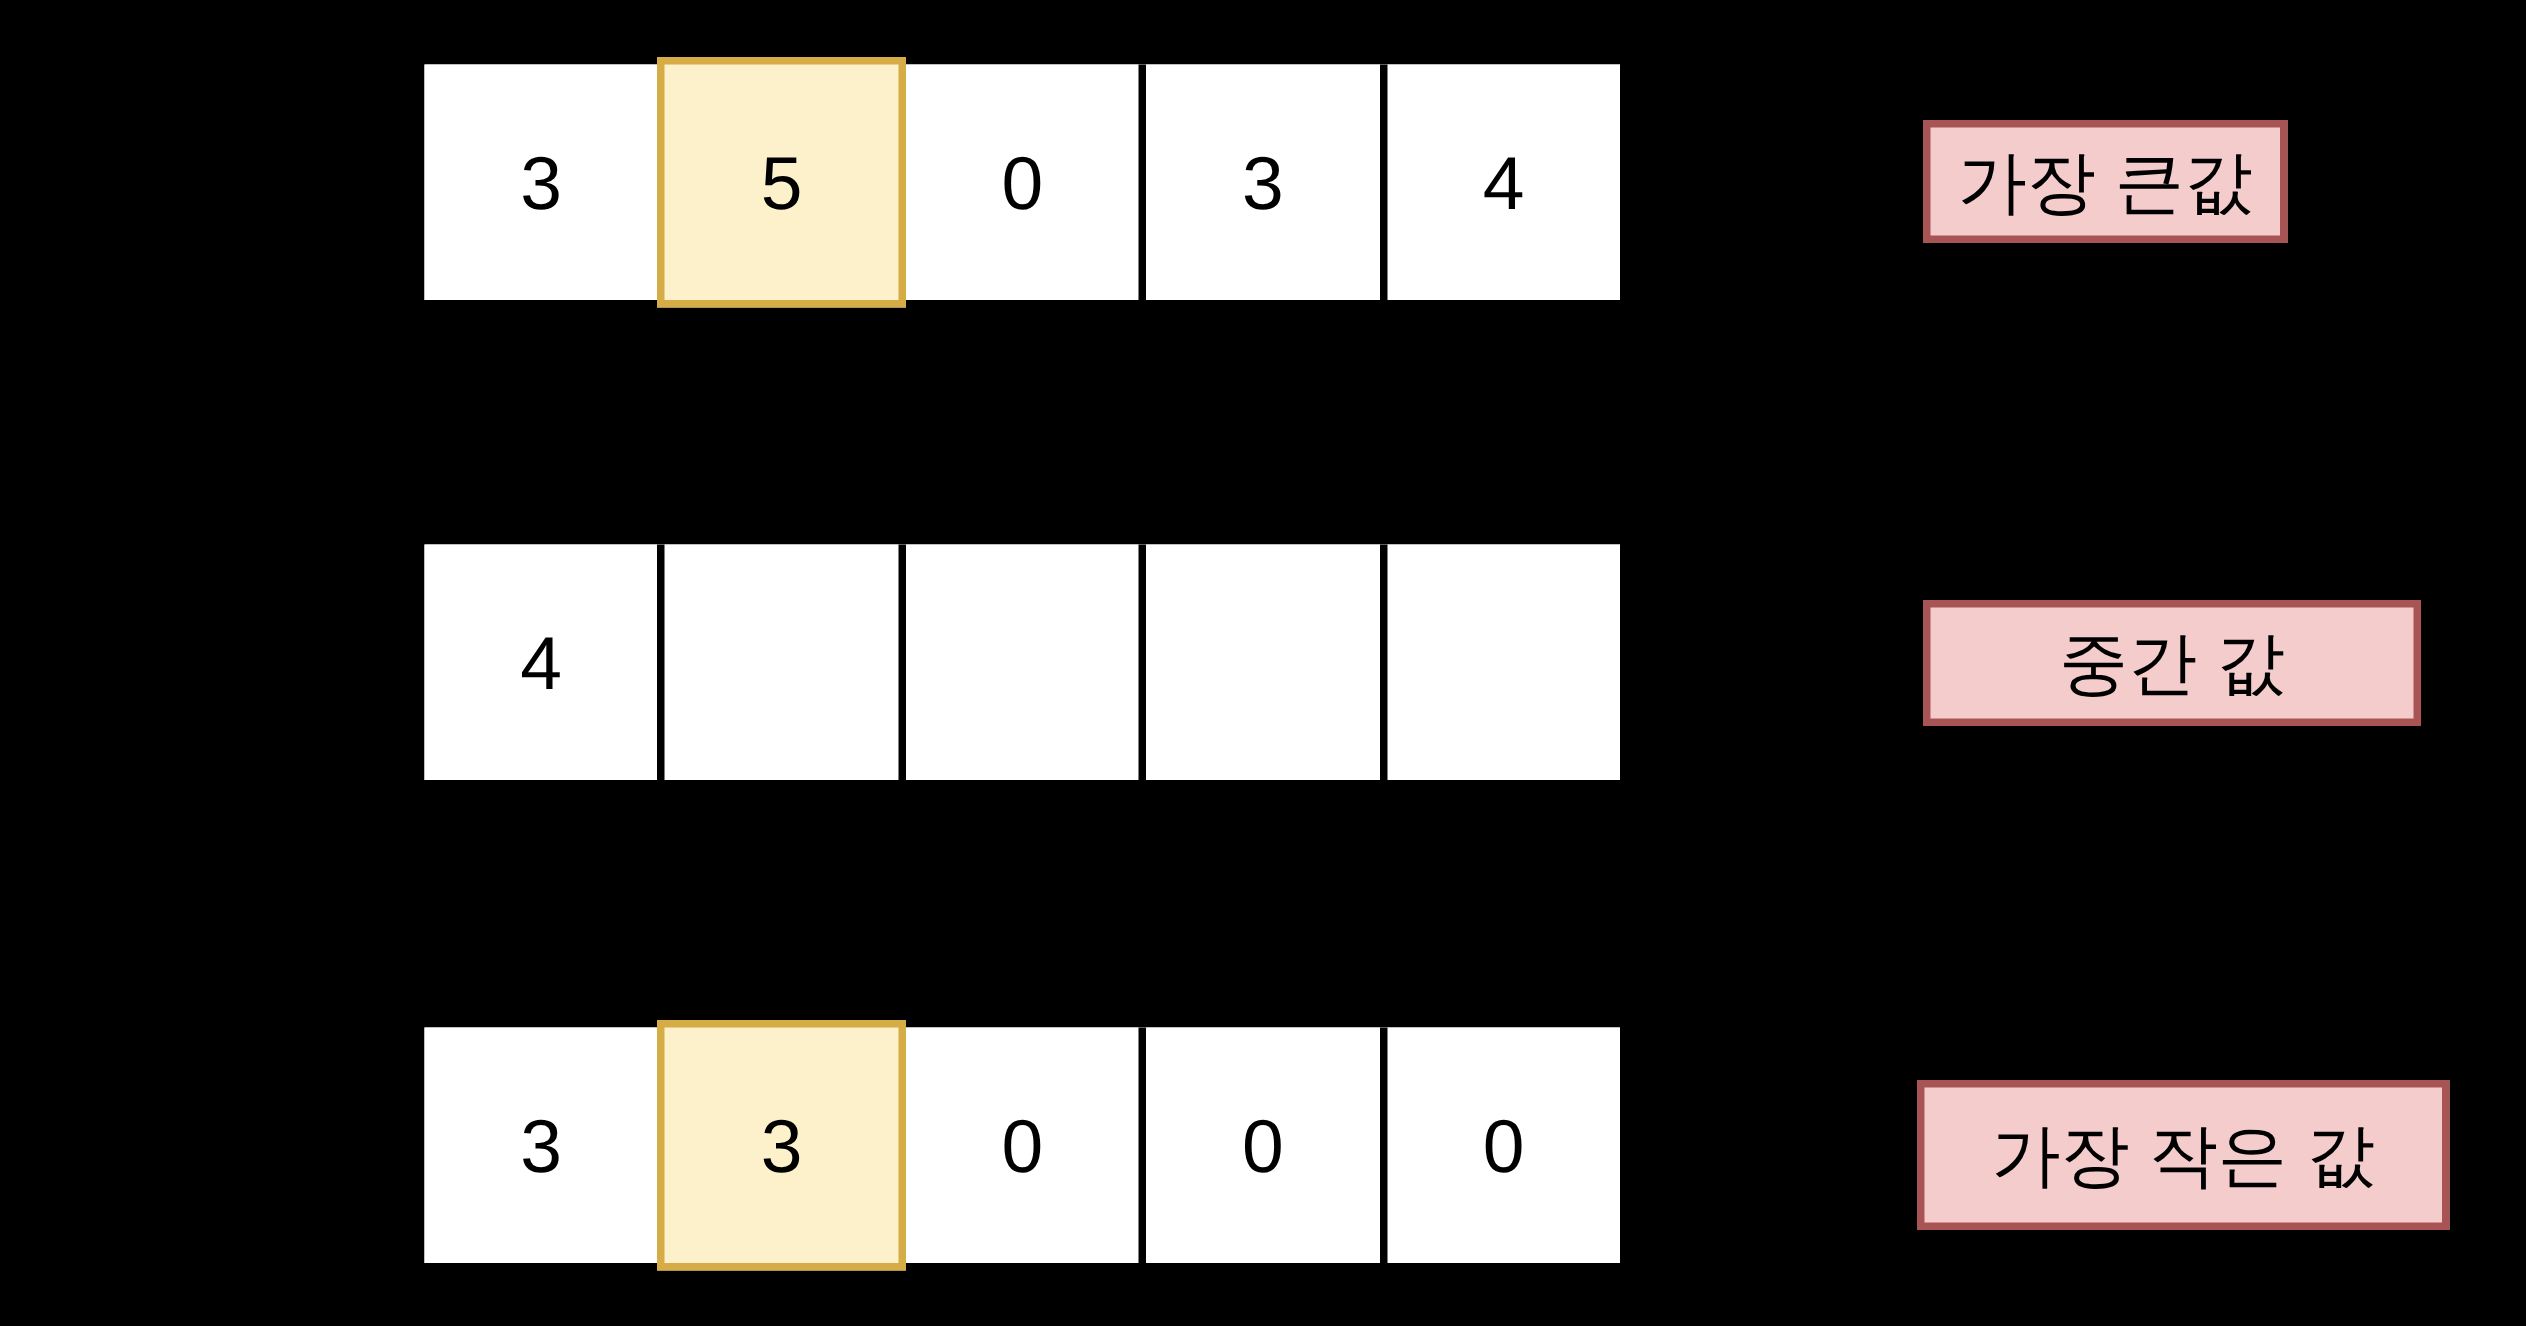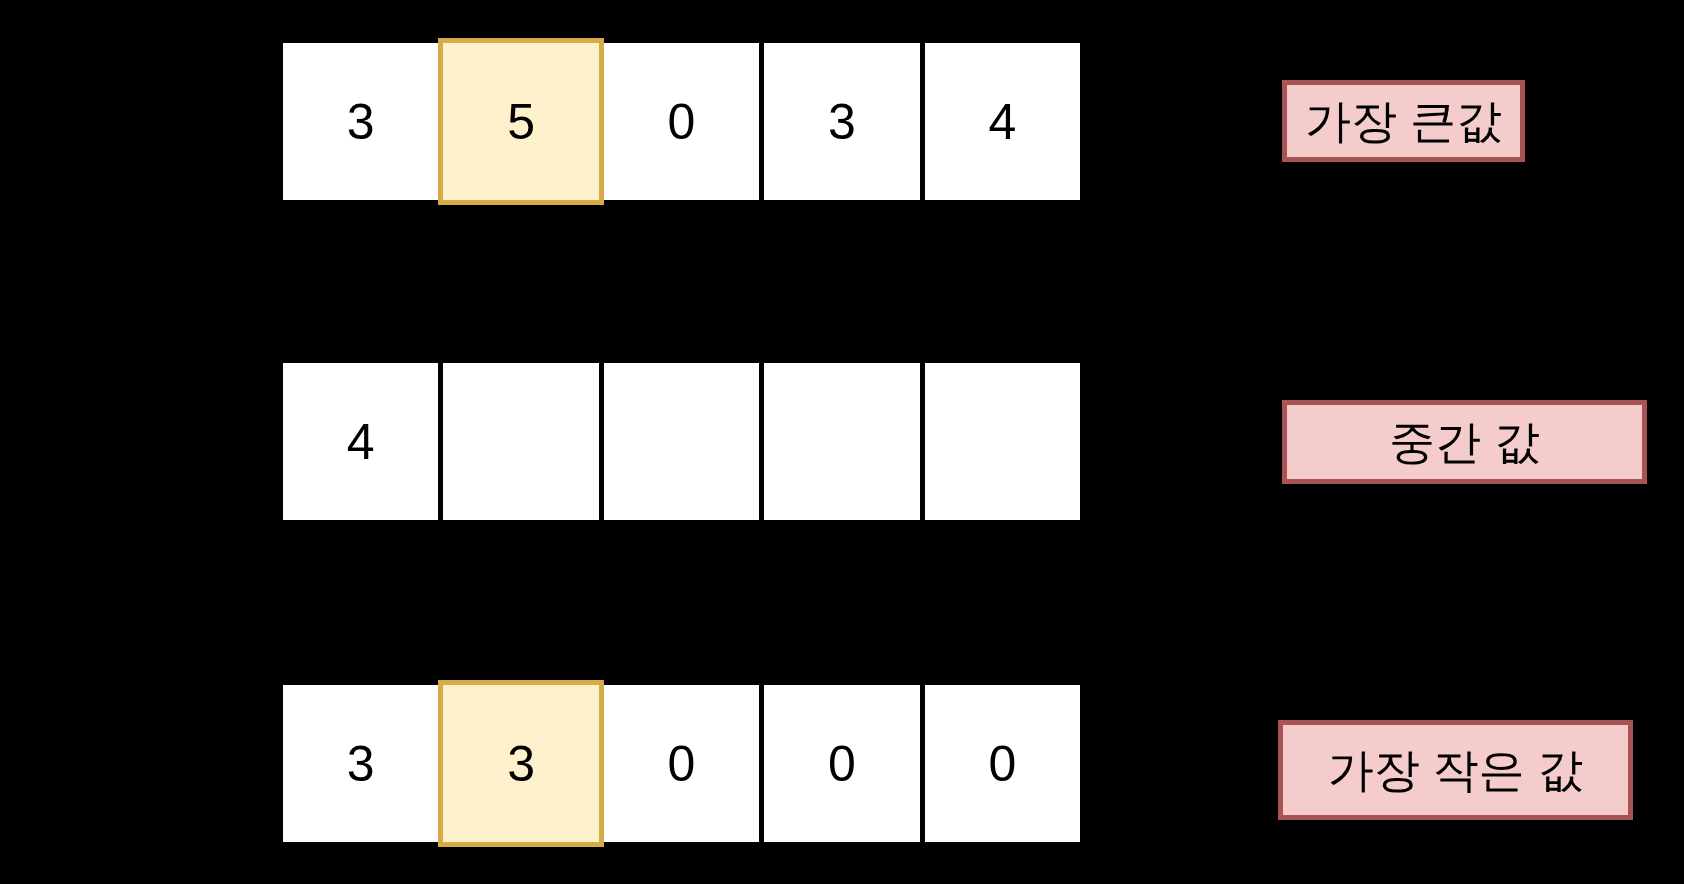--- a/index.html
+++ b/index.html
@@ -50,21 +50,21 @@
     justify-content: center;
     background: #f5cccc;
     border: 5px solid #a85454;
     box-sizing: border-box;
     color: #000000;
     font-size: 46px;
     line-height: 1;
     white-space: nowrap;
   }
   #label-max    { left: 1282px; top: 80px;  width: 243px; height: 82px; }
-  #label-middle { left: 1282px; top: 400px; width: 365px; height: 84px; }
+  #label-middle { left: 1282px; top: 400px; width: 332px; height: 84px; }
   #label-min    { left: 1278px; top: 720px; width: 355px; height: 100px; }
 </style>
 </head>
 <body>
 
 <div id="canvas">
 
   <div class="array-row" id="row-max">
     <div class="cell">3</div>
     <div class="cell highlight">5</div>

